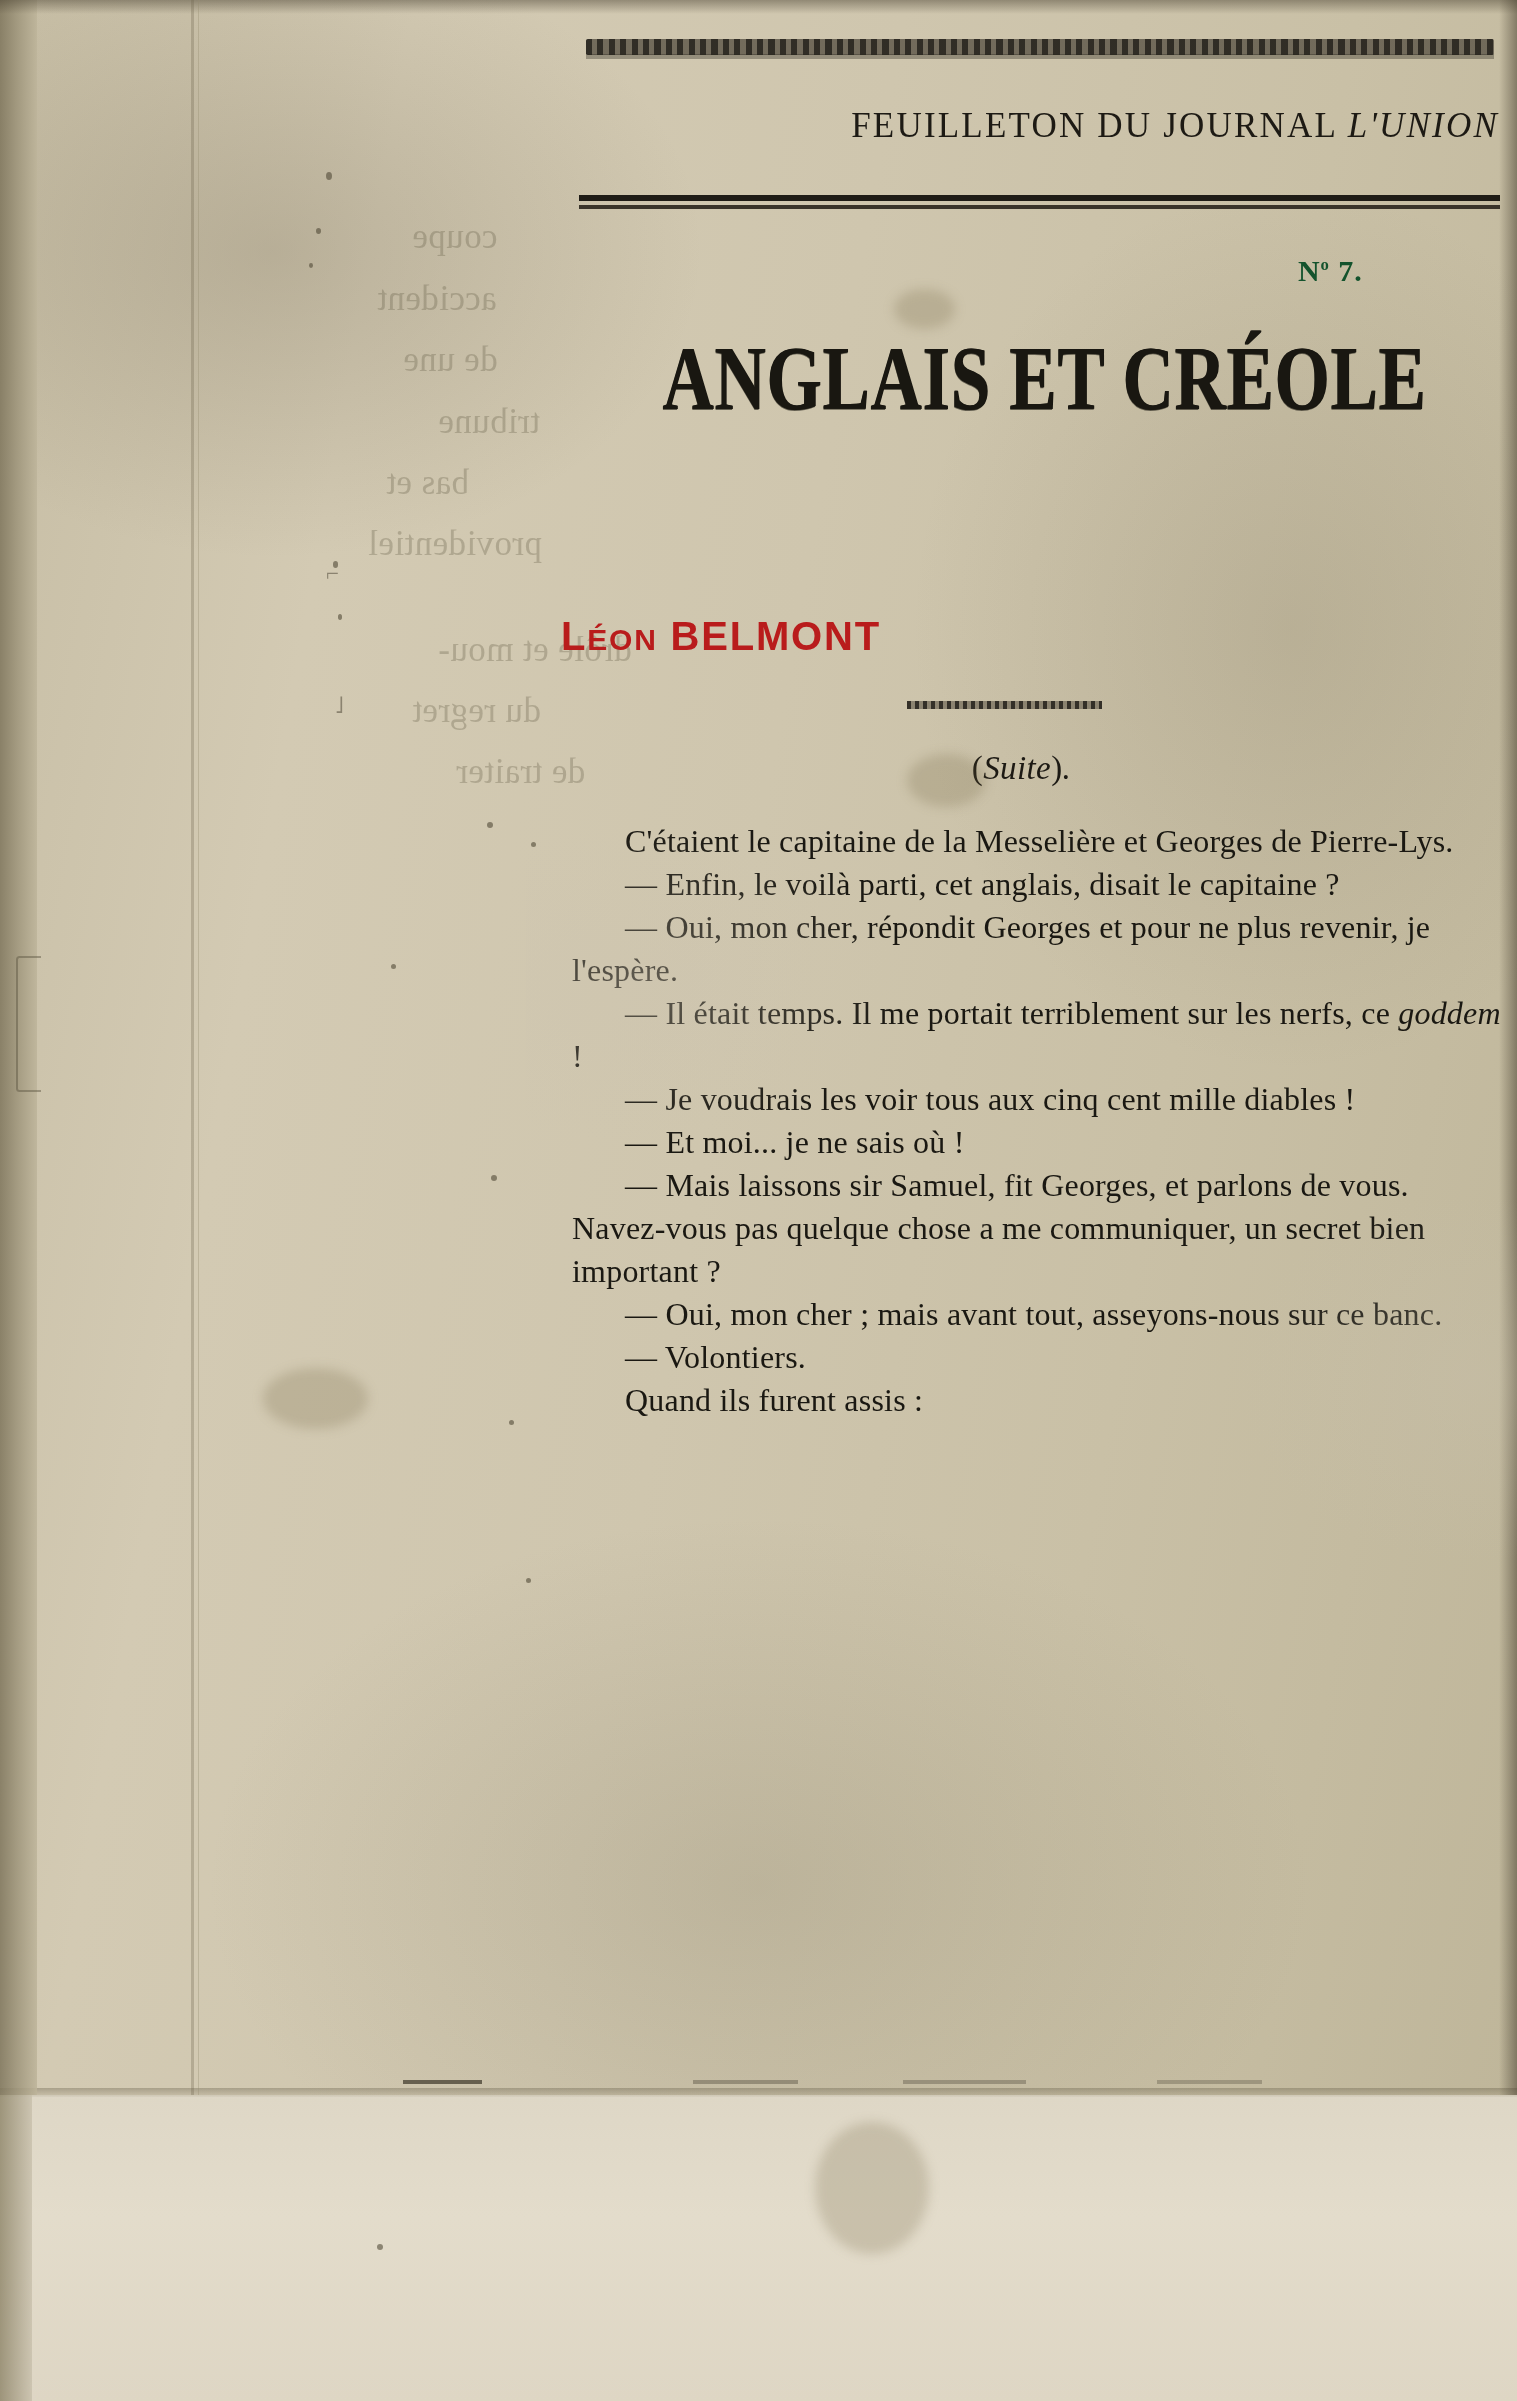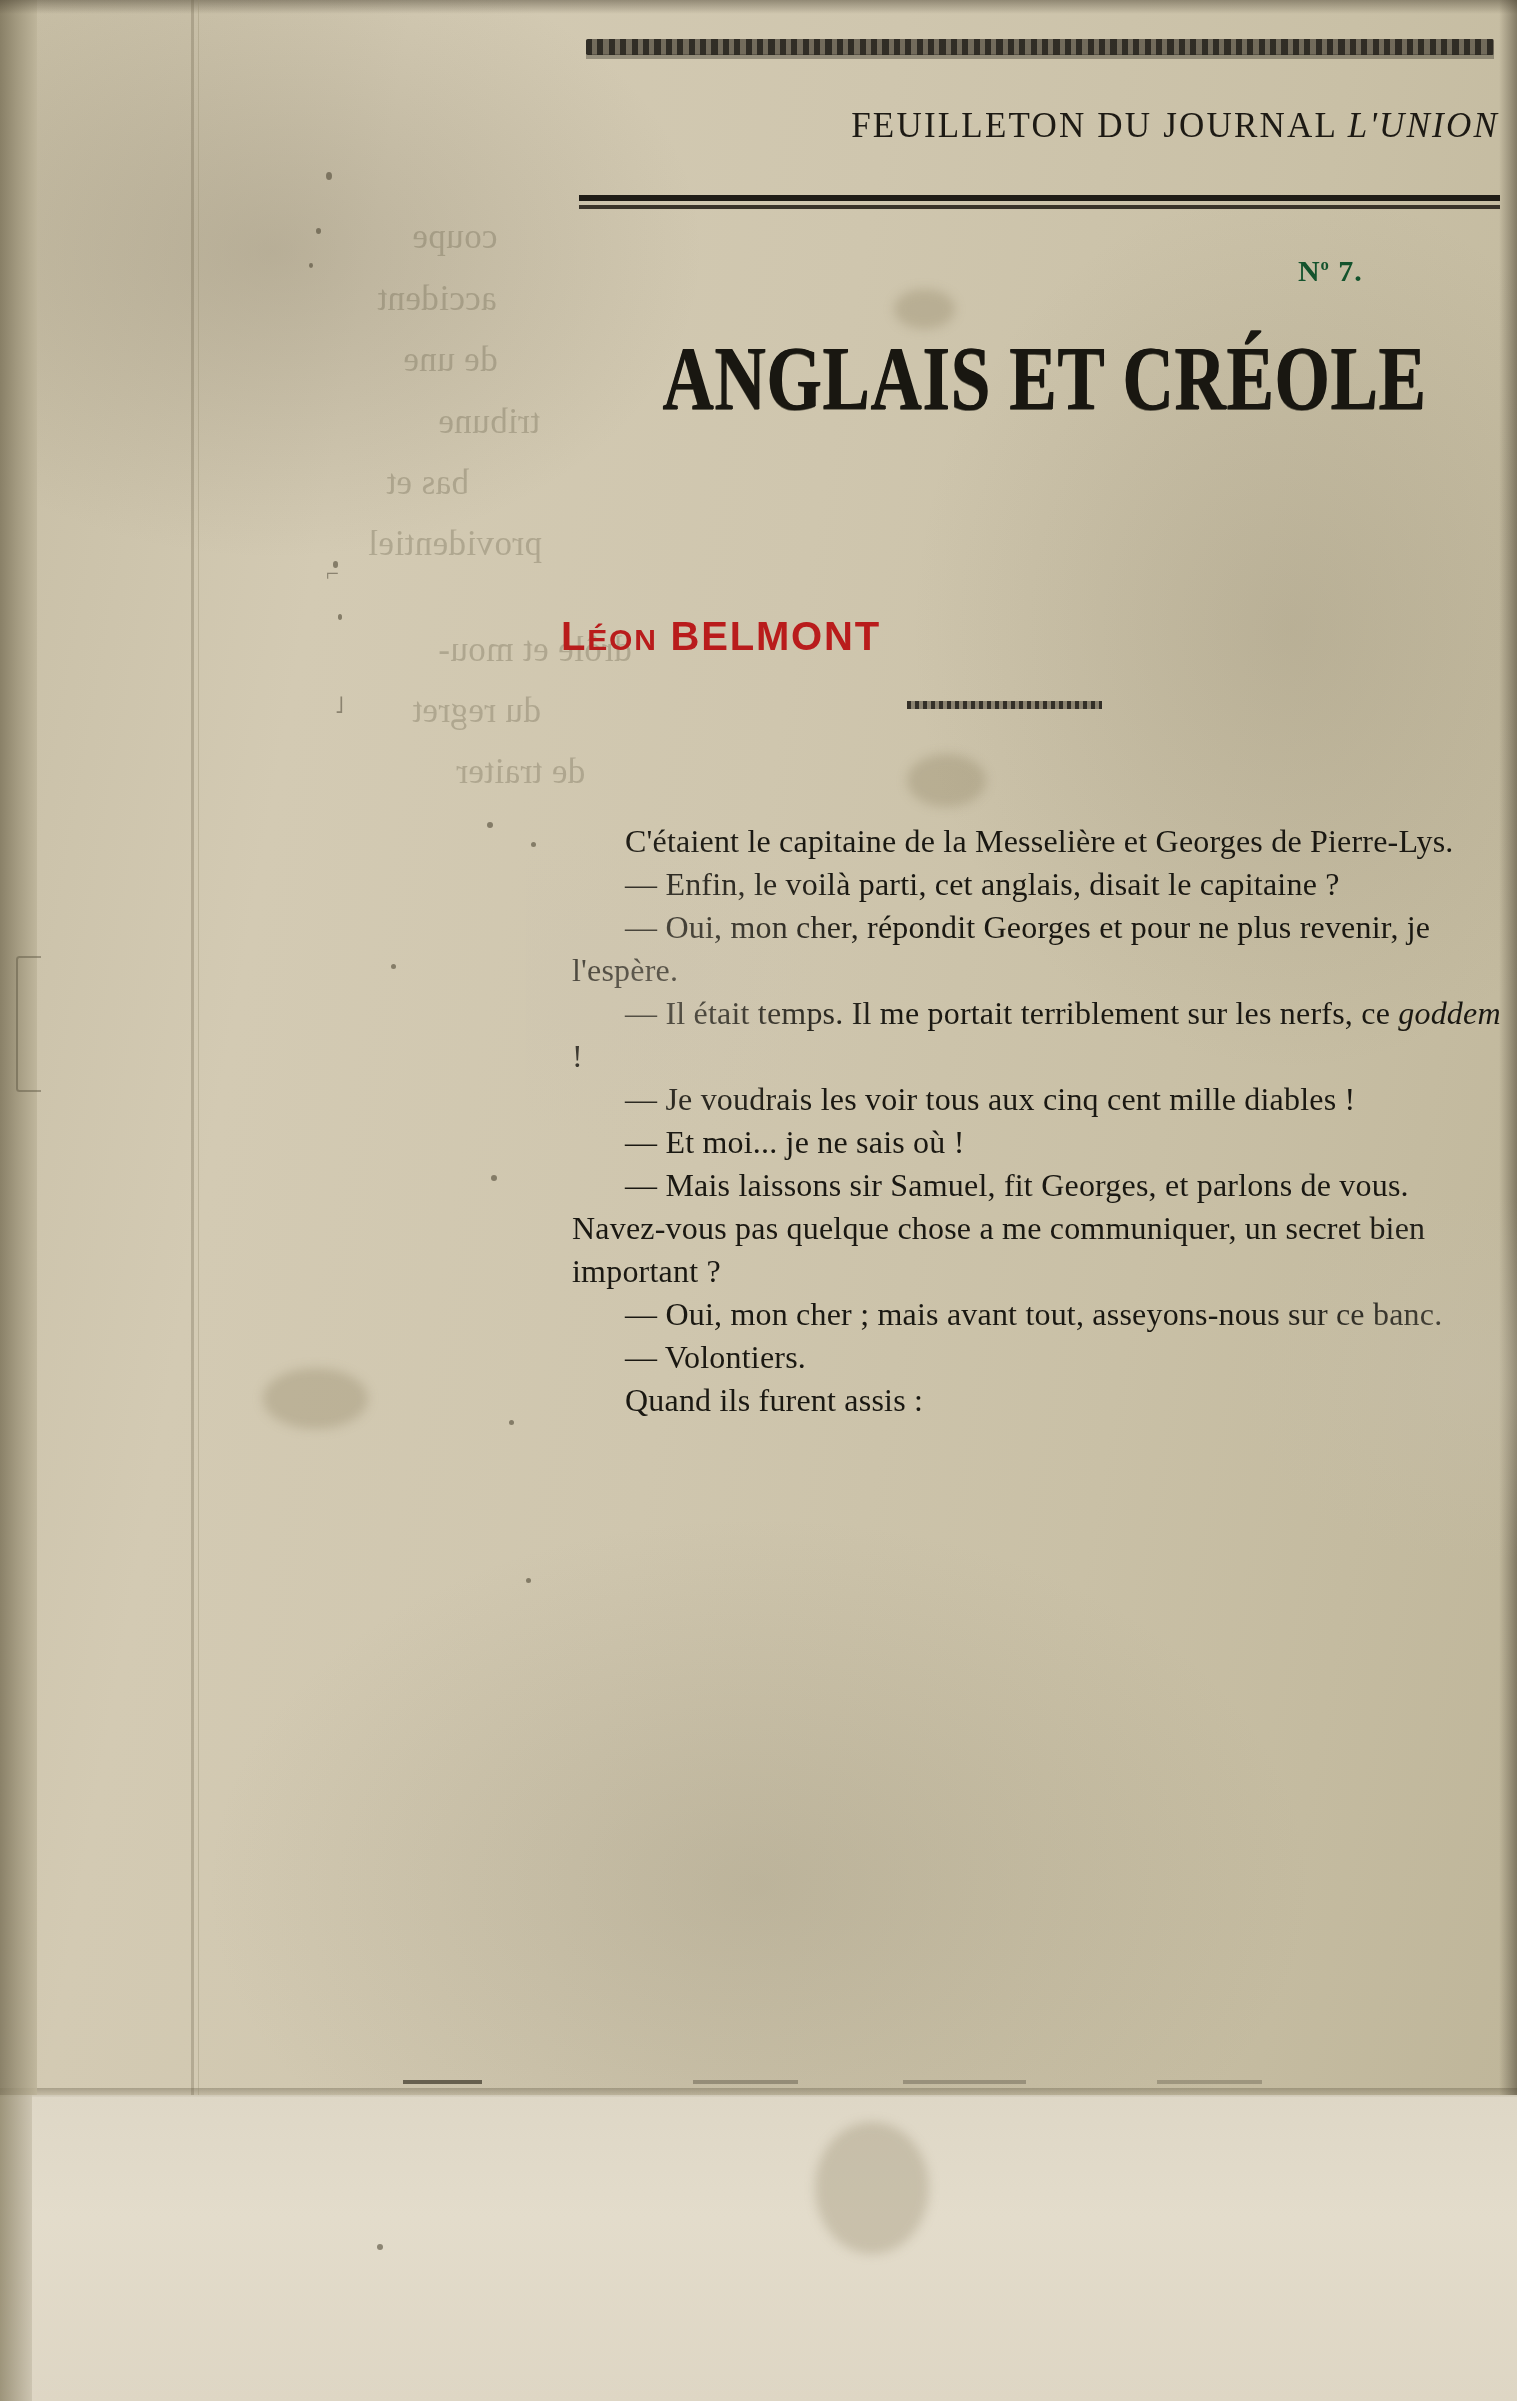--- a/index.html
+++ b/index.html
@@ -318,20 +318,21 @@
   <div class="masthead"><span>FEUILLETON DU JOURNAL </span><span class="ital">L'UNION</span></div>
 
   <div class="rule-double-a"></div>
   <div class="rule-double-b"></div>
 
   <div class="issue-no"><span>N</span><sup>o</sup>&nbsp;<span>7.</span></div>
 
   <div class="title">ANGLAIS ET CRÉOLE</div>
   <div class="author"><span>L</span><span class="sc">ÉON</span>&nbsp;<span>BELMONT</span></div>
   <div class="rule-short"></div>
+  <div class="suite"><span class="paren">(</span>Suite<span class="paren">)</span>.</div>
 
   <div id="body-text">
     <p>C'étaient le capitaine de la Messelière et Georges de Pierre-Lys.</p>
     <p>— Enfin, le voilà parti, cet anglais, disait le capitaine ?</p>
     <p>— Oui, mon cher, répondit Georges et pour ne plus revenir, je l'espère.</p>
     <p>— Il était temps. Il me portait terriblement sur les nerfs, ce <em>goddem</em> !</p>
     <p>— Je voudrais les voir tous aux cinq cent mille diables !</p>
     <p>— Et moi... je ne sais où !</p>
     <p>— Mais laissons sir Samuel, fit Georges, et parlons de vous. Navez-vous pas quelque chose a me communiquer, un secret bien important ?</p>
     <p>— Oui, mon cher ; mais avant tout, asseyons-nous sur ce banc.</p>

